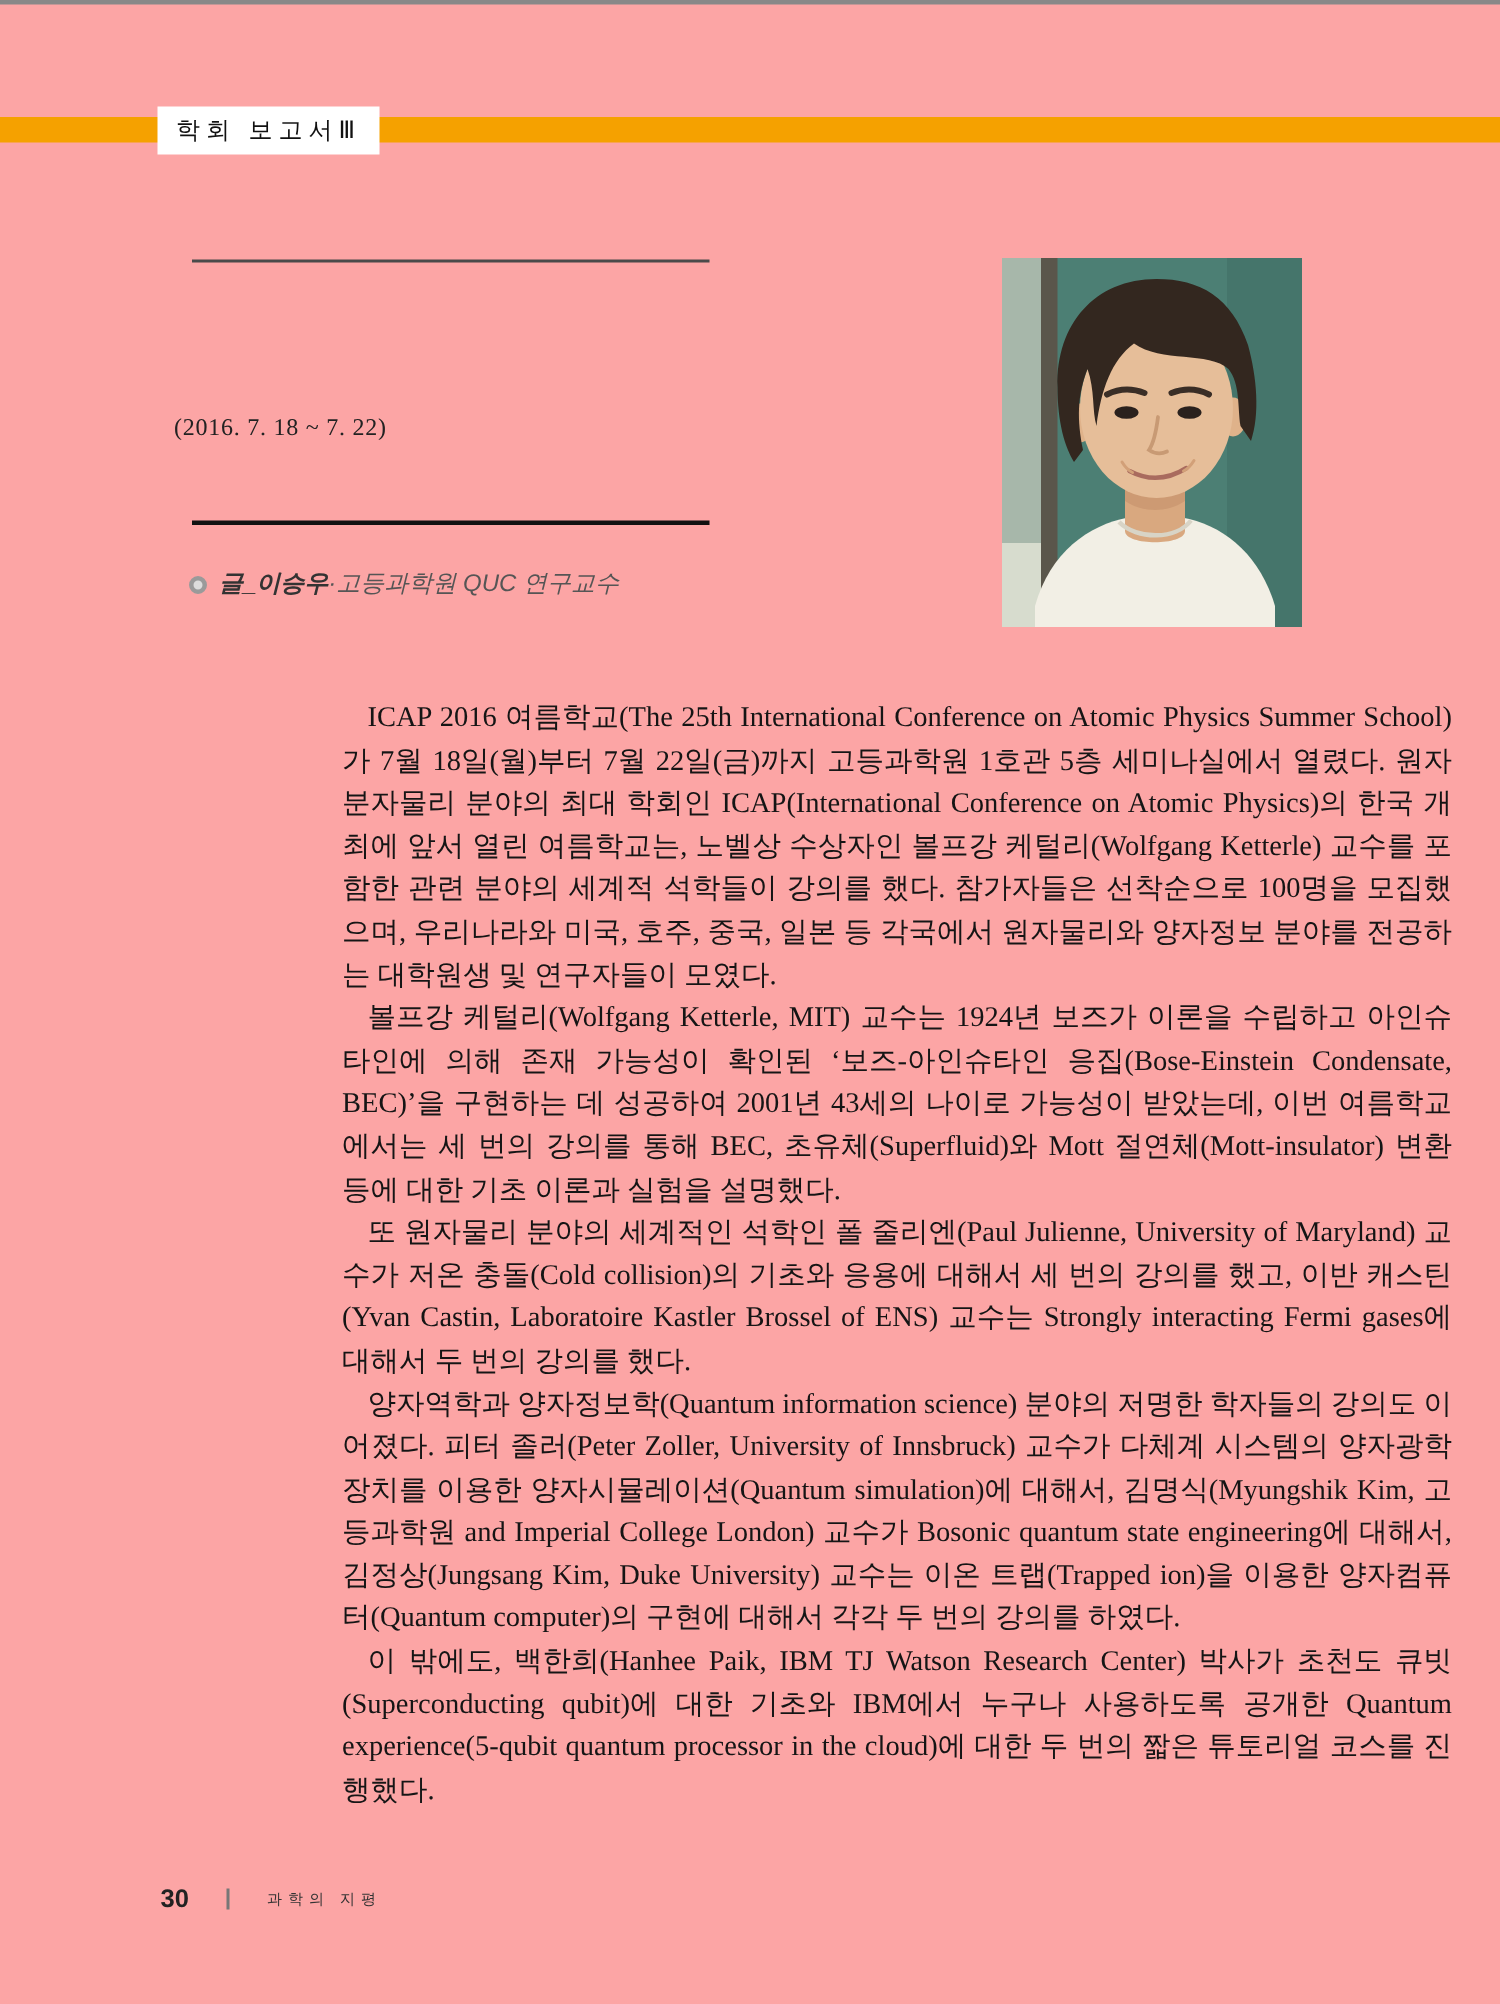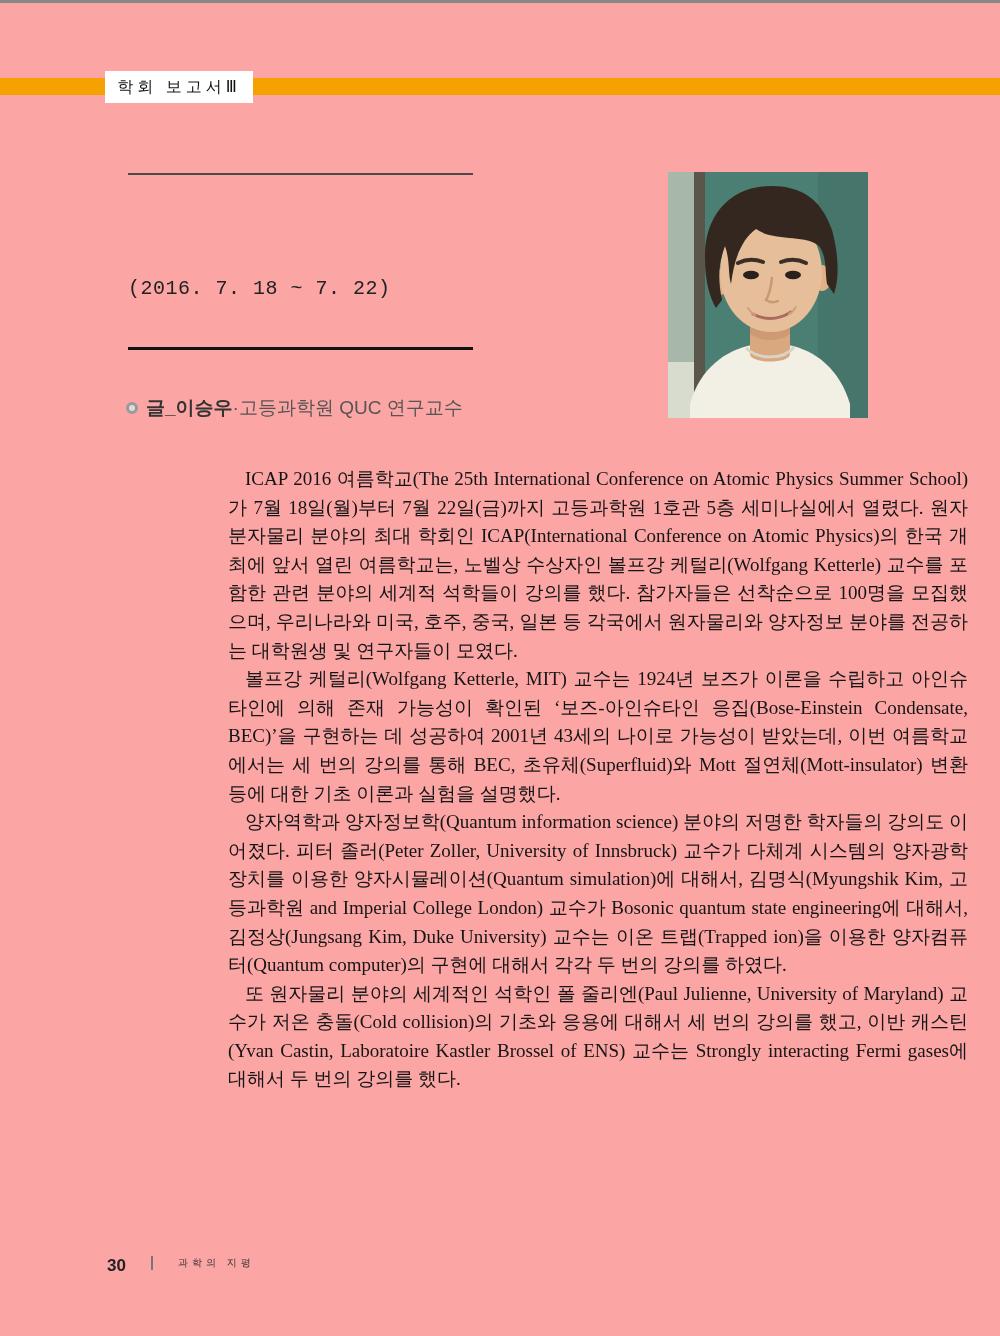--- a/index.html
+++ b/index.html
@@ -22,46 +22,46 @@
     font-size:16px;letter-spacing:4px;color:#111;font-weight:500;white-space:nowrap;
   }
   
   .title-rule{position:absolute;left:128px;top:170px;width:345px;height:2px;background:#4a4a4a;}
   .page-title{
     position:absolute;left:126px;top:216px;
     font-family:"Liberation Sans","DejaVu Sans",sans-serif;
     font-size:38px;font-weight:500;letter-spacing:-0.5px;color:#111;white-space:nowrap;
   }
   .date-range{
-    position:absolute;left:128px;top:274px;
-    font-family:Liberation Mono, monospace;
-    font-size:20px;color:#222;letter-spacing:0.5px;white-space:nowrap;
+    position:absolute;left:116px;top:274px;
+    font-family:Liberation Serif, serif;
+    font-size:16px;color:#222;letter-spacing:0.5px;white-space:nowrap;
   }
   .byline-rule{position:absolute;left:128px;top:344px;width:345px;height:3px;background:#111;}
   .byline{
-    position:absolute;left:126px;top:392px;display:flex;align-items:center;gap:8px;
-    font-family:"Liberation Sans","DejaVu Sans",sans-serif;font-size:19px;color:#555;white-space:nowrap;
+    position:absolute;left:126px;top:376px;display:flex;align-items:center;gap:8px;
+    font-family:"Liberation Sans","DejaVu Sans",sans-serif;font-size:16px;color:#555;white-space:nowrap;font-style:italic;
   }
   .byline .bullet{
     width:12px;height:12px;border-radius:50%;border:3px solid #9a9a9a;background:#dcdcdc;
     display:inline-block;flex:0 0 auto;
   }
   .byline b{color:#333;font-weight:bold;}
   
   .photo{position:absolute;left:668px;top:169px;width:200px;height:246px;overflow:hidden;}
   .photo svg{display:block;}
   
   .article-body{
     position:absolute;left:228px;top:462px;width:740px;
     font-size:19px;line-height:28.6px;text-align:justify;color:#151515;
   }
   .article-body p{margin:0;text-indent:17px;}
   
   .footer{
-    position:absolute;left:107px;top:1253px;display:flex;gap:25px;
+    position:absolute;left:107px;top:1253px;display:flex;align-items:center;gap:25px;
     font-family:"Liberation Sans","DejaVu Sans",sans-serif;white-space:nowrap;
   }
   .footer .page-number{font-size:17px;font-weight:bold;color:#222;}
   .footer .divider{width:2px;height:14px;background:#777;display:inline-block;}
   .footer .journal{font-size:10px;letter-spacing:4px;color:#333;}
 </style>
 </head>
 <body>
 
 <div class="page">
@@ -112,22 +112,23 @@
       <path d="M80 136 Q83 141 87 143" stroke="#D2A078" stroke-width="2" fill="none" stroke-linecap="round"></path>
       <path d="M128 135 Q125 140 121 142" stroke="#D2A078" stroke-width="2" fill="none" stroke-linecap="round"></path>
 
       <path d="M78 176 C90 188 116 188 126 175" stroke="#D8D4C6" stroke-width="3" fill="none"></path>
     </svg>
   </div>
 
   <div class="article-body">
     <p>ICAP 2016 여름학교(The 25th International Conference on Atomic Physics Summer School)가 7월 18일(월)부터 7월 22일(금)까지 고등과학원 1호관 5층 세미나실에서 열렸다. 원자분자물리 분야의 최대 학회인 ICAP(International Conference on Atomic Physics)의 한국 개최에 앞서 열린 여름학교는, 노벨상 수상자인 볼프강 케털리(Wolfgang Ketterle) 교수를 포함한 관련 분야의 세계적 석학들이 강의를 했다. 참가자들은 선착순으로 100명을 모집했으며, 우리나라와 미국, 호주, 중국, 일본 등 각국에서 원자물리와 양자정보 분야를 전공하는 대학원생 및 연구자들이 모였다.</p>
     <p>볼프강 케털리(Wolfgang Ketterle, MIT) 교수는 1924년 보즈가 이론을 수립하고 아인슈타인에 의해 존재 가능성이 확인된 ‘보즈-아인슈타인 응집(Bose-Einstein Condensate, BEC)’을 구현하는 데 성공하여 2001년 43세의 나이로 가능성이 받았는데, 이번 여름학교에서는 세 번의 강의를 통해 BEC, 초유체(Superfluid)와 Mott 절연체(Mott-insulator) 변환 등에 대한 기초 이론과 실험을 설명했다.</p>
+    <p>또 원자물리 분야의 세계적인 석학인 폴 줄리엔(Paul Julienne, University of Maryland) 교수가 저온 충돌(Cold collision)의 기초와 응용에 대해서 세 번의 강의를 했고, 이반 캐스틴(Yvan Castin, Laboratoire Kastler Brossel of ENS) 교수는 Strongly interacting Fermi gases에 대해서 두 번의 강의를 했다.</p>
     <p>양자역학과 양자정보학(Quantum information science) 분야의 저명한 학자들의 강의도 이어졌다. 피터 졸러(Peter Zoller, University of Innsbruck) 교수가 다체계 시스템의 양자광학장치를 이용한 양자시뮬레이션(Quantum simulation)에 대해서, 김명식(Myungshik Kim, 고등과학원 and Imperial College London) 교수가 Bosonic quantum state engineering에 대해서, 김정상(Jungsang Kim, Duke University) 교수는 이온 트랩(Trapped ion)을 이용한 양자컴퓨터(Quantum computer)의 구현에 대해서 각각 두 번의 강의를 하였다.</p>
-    <p>또 원자물리 분야의 세계적인 석학인 폴 줄리엔(Paul Julienne, University of Maryland) 교수가 저온 충돌(Cold collision)의 기초와 응용에 대해서 세 번의 강의를 했고, 이반 캐스틴(Yvan Castin, Laboratoire Kastler Brossel of ENS) 교수는 Strongly interacting Fermi gases에 대해서 두 번의 강의를 했다.</p>
+    <p>이 밖에도, 백한희(Hanhee Paik, IBM TJ Watson Research Center) 박사가 초천도 큐빗(Superconducting qubit)에 대한 기초와 IBM에서 누구나 사용하도록 공개한 Quantum experience(5-qubit quantum processor in the cloud)에 대한 두 번의 짧은 튜토리얼 코스를 진행했다.</p>
   </div>
 
   <div class="footer">
     <span class="page-number">30</span>
     <span class="divider"></span>
     <span class="journal">과학의 지평</span>
   </div>
 
 </div>
 

